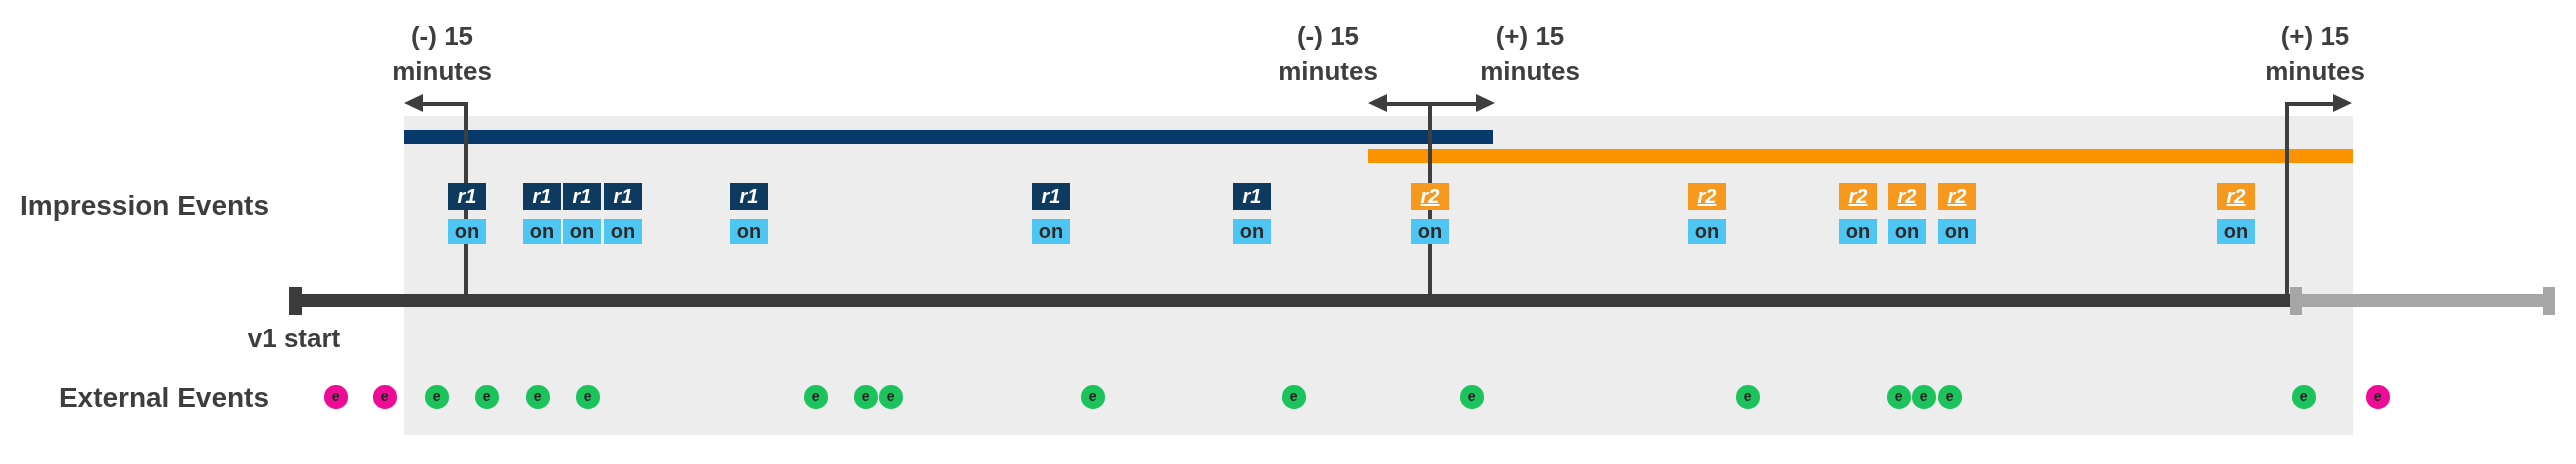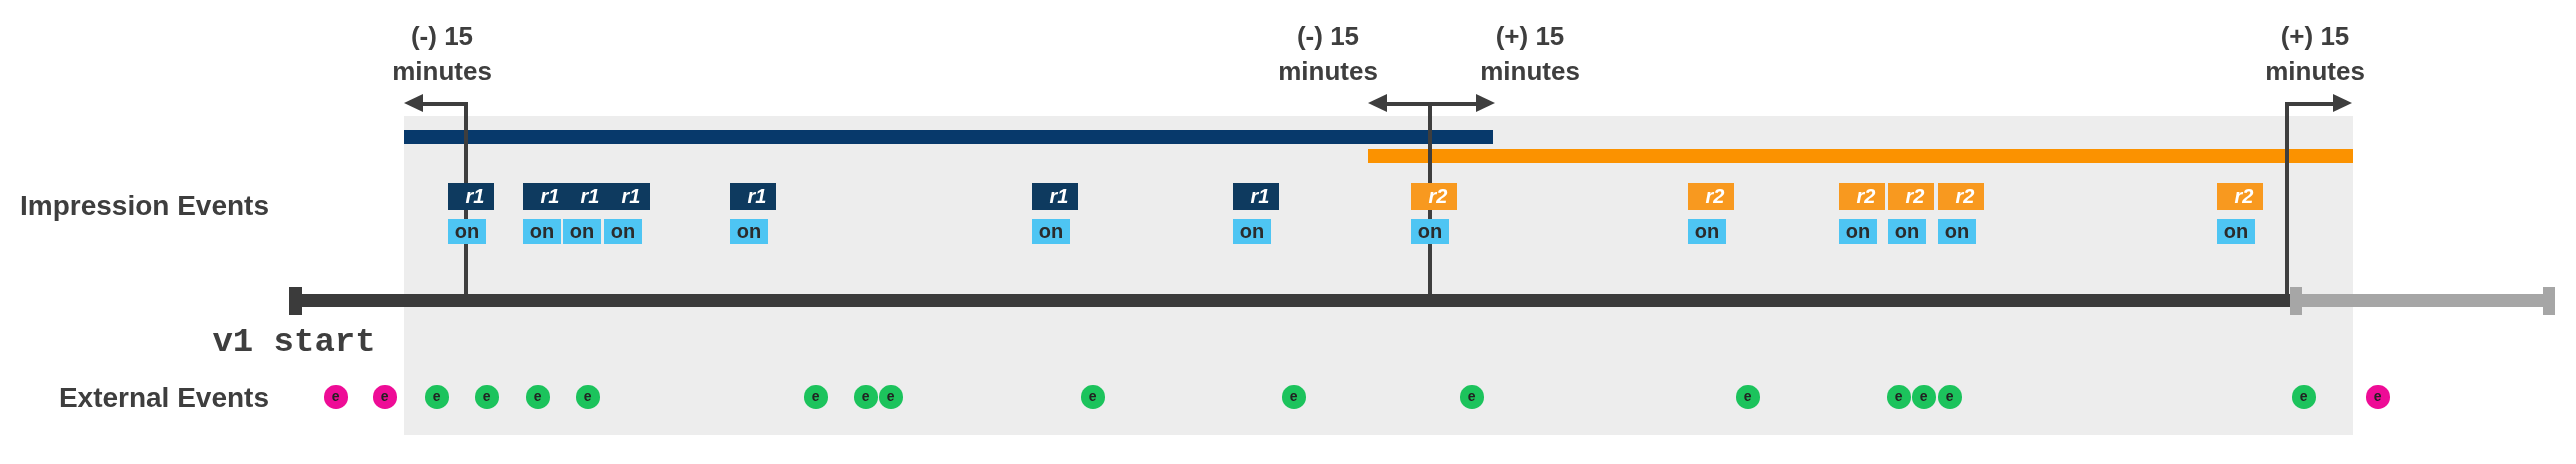--- a/index.html
+++ b/index.html
@@ -15,25 +15,25 @@
   .hline{position:absolute;height:3.8px;top:102px;background:var(--line,#3e3e3e);z-index:6;}
   .ah{position:absolute;width:0;height:0;top:94px;z-index:6;}
   .ah-left{border-top:9.4px solid transparent;border-bottom:9.4px solid transparent;border-right:19px solid var(--line,#3e3e3e);}
   .ah-right{border-top:9.4px solid transparent;border-bottom:9.4px solid transparent;border-left:19px solid var(--line,#3e3e3e);}
   .annot{position:absolute;top:19px;width:226px;text-align:center;font-size:26px;line-height:35px;font-weight:600;z-index:6;}
   .row-label{position:absolute;left:0;width:269px;text-align:right;font-size:28px;font-weight:600;z-index:6;}
   .tl-dark{position:absolute;left:289px;top:294px;width:2002px;height:13px;background:var(--timeline,#3b3b3b);z-index:4;}
   .tl-cap{position:absolute;left:289px;top:287px;width:13px;height:28px;background:var(--timeline,#3b3b3b);z-index:4;}
   .tl-gray{position:absolute;left:2302px;top:294px;width:241px;height:13px;background:var(--timeline2,#a6a6a6);z-index:4;}
   .tl-tick{position:absolute;top:287px;width:12.2px;height:28px;background:var(--timeline2,#a6a6a6);z-index:4;}
-  .v-label{position:absolute;top:323px;width:226px;text-align:center;font-size:34px;font-weight:600;z-index:6;font-family:Liberation Mono, monospace;}
+  .v-label{position:absolute;top:323px;width:226px;text-align:center;font-size:26px;font-weight:600;z-index:6;}
   .imp{position:absolute;top:183px;width:38px;z-index:5;}
-  .rbadge{width:38px;height:27px;line-height:27px;text-align:center;color:#ffffff;font-size:20px;font-weight:600;font-style:italic;padding-left:8px;}
+  .rbadge{width:38px;height:27px;line-height:27px;text-align:center;color:#ffffff;font-size:20px;font-weight:600;font-style:italic;}
   .rbadge.r1{background:var(--navy-badge,#0e3a5f);}
-  .rbadge.r2{background:var(--orange-badge,#f8991f);}
+  .rbadge.r2{background:var(--orange-badge,#f8991f);text-decoration:underline;}
   .obadge{position:absolute;top:36px;width:38px;height:25.4px;line-height:25.4px;text-align:center;background:var(--lightblue,#4ec5f3);color:#2b2b2b;font-size:20px;font-weight:600;}
   .dot{position:absolute;top:385px;width:23.5px;height:23.5px;border-radius:50%;text-align:center;line-height:23.5px;font-size:14px;font-weight:600;color:#222222;z-index:5;}
   .dot.green{background:var(--green,#1cc35c);}
   .dot.magenta{background:var(--magenta,#ee0c96);}
 </style>
 </head>
 <body>
 
 <div class="canvas">
 

